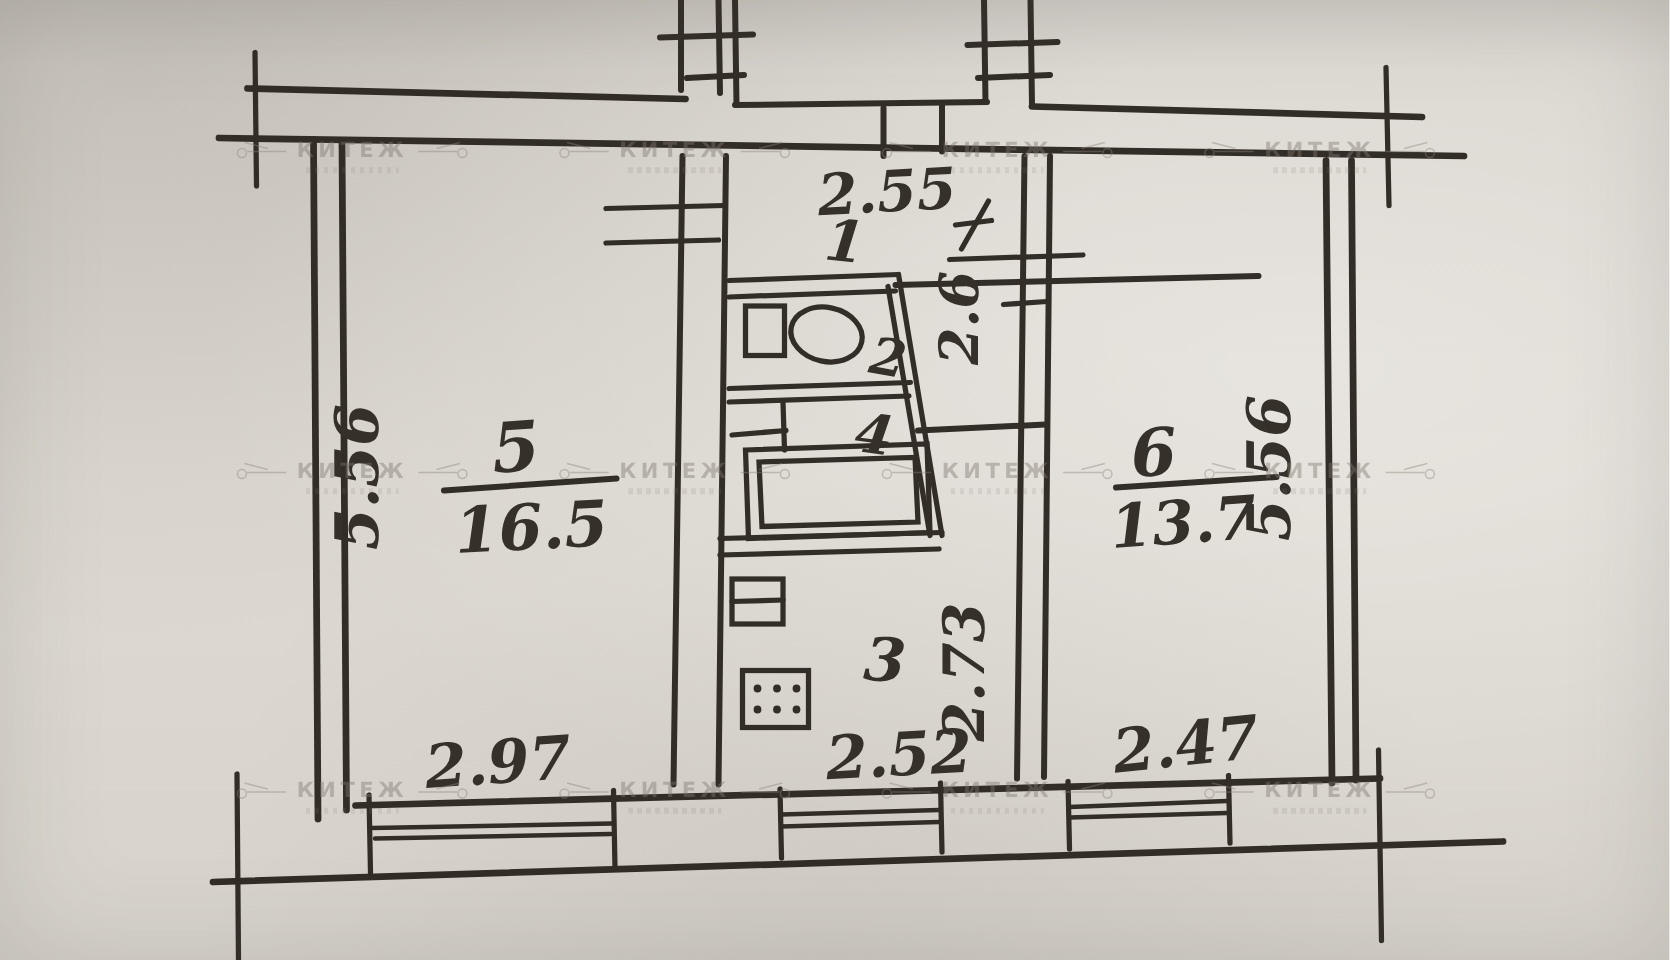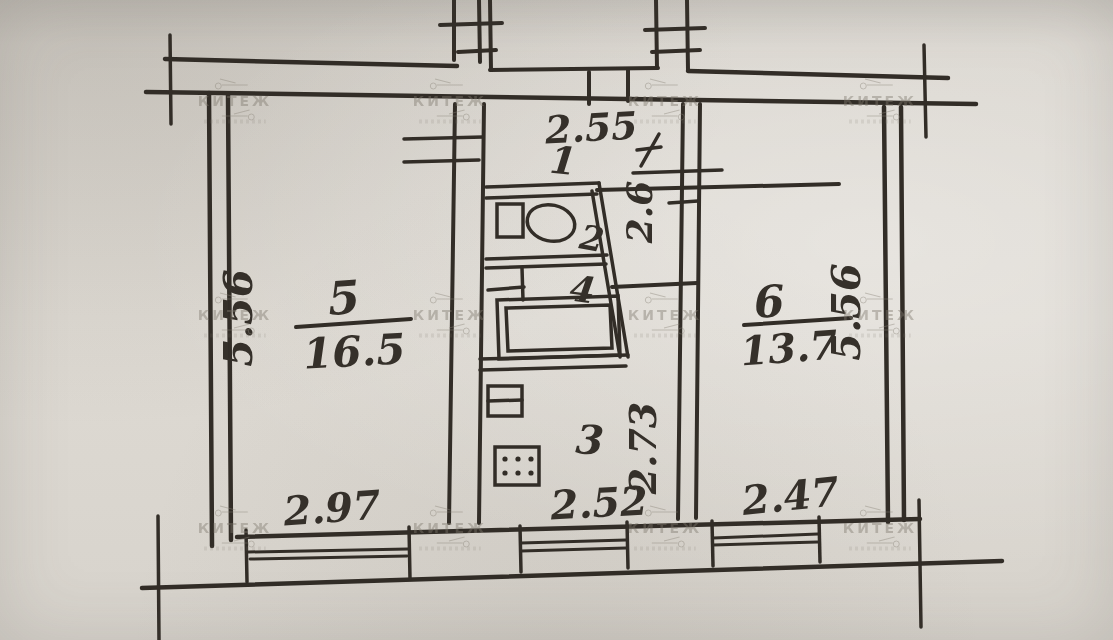--- a/index.html
+++ b/index.html
@@ -24,21 +24,21 @@
   .hw{
     font-family:"DejaVu Serif",serif;font-style:italic;font-weight:700;
     fill:#35302a;user-select:none;
   }
   
   .wm{
     position:absolute;transform:translate(-50%,-50%);
     display:flex;flex-direction:column;align-items:center;
     opacity:0.42;pointer-events:none;
   }
-  .wm-row{display:flex;align-items:center;gap:7px;flex-direction:column;}
+  .wm-row{display:flex;align-items:center;gap:7px;}
   .wm-text{
     font-family:"DejaVu Sans",sans-serif;font-weight:700;font-size:14px;
     letter-spacing:3px;color:#7e786d;
   }
   .wm-orn{position:relative;width:26px;height:0;border-top:1.6px solid #8a8479;}
   .wm-orn::before{
     content:"";position:absolute;top:-3px;width:5px;height:5px;
     border:1.4px solid #8a8479;border-radius:50%;
   }
   .wm-orn.l::before{left:-7px;}

